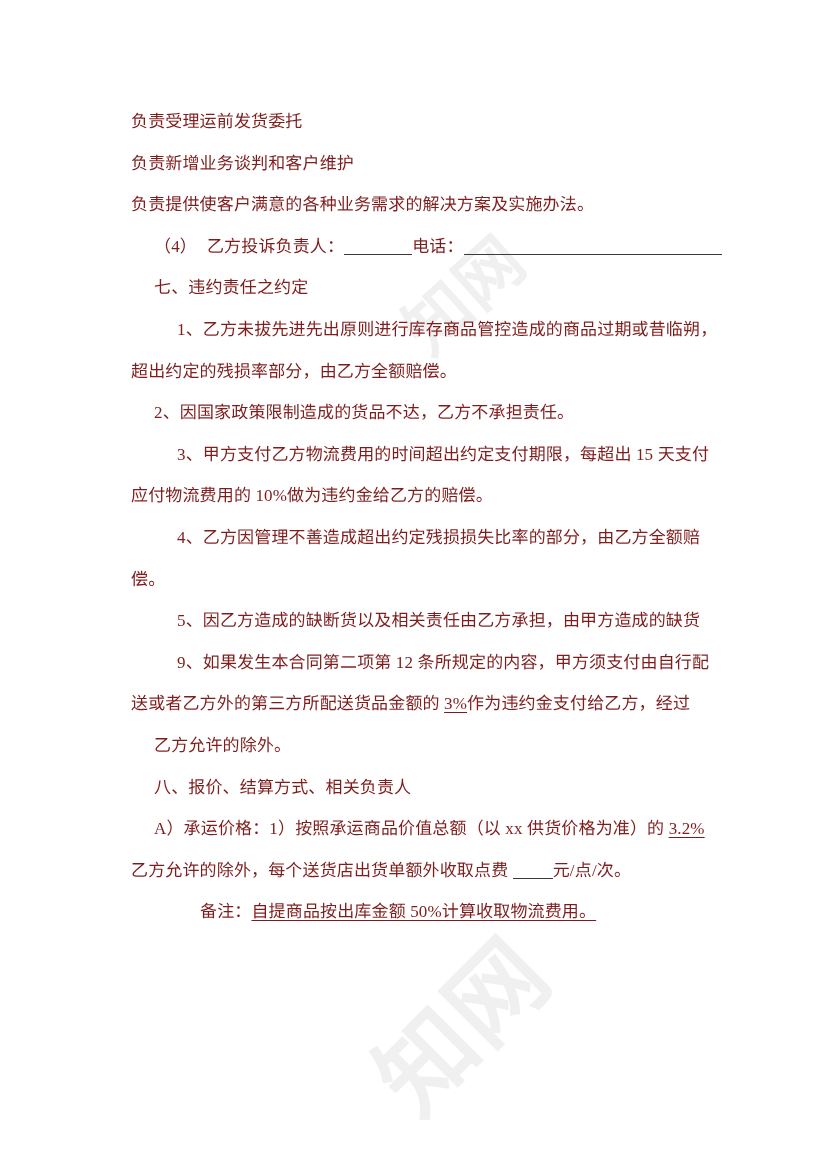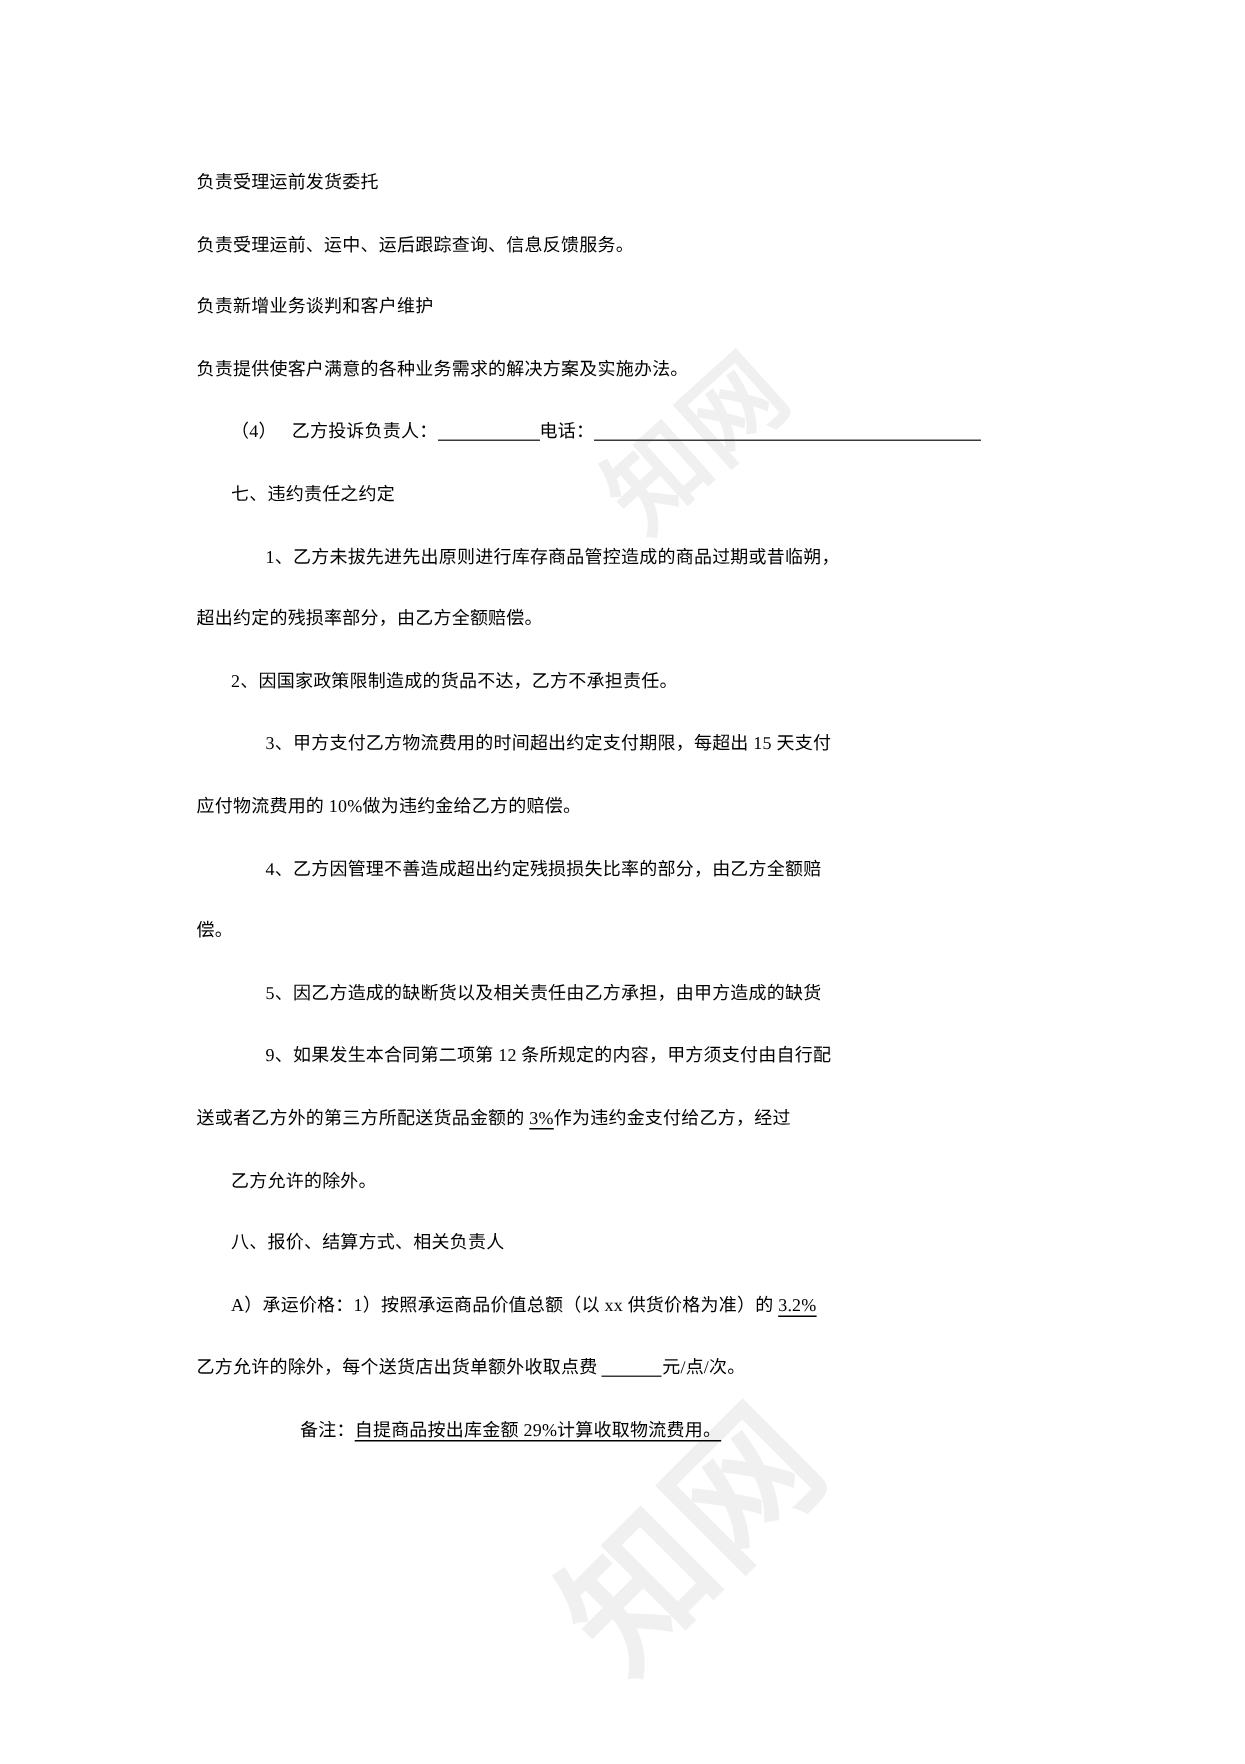--- a/index.html
+++ b/index.html
@@ -58,26 +58,26 @@
     z-index: 1;
   }
   .doc-body {
     position: absolute;
     left: 131px;
     top: 101px;
     width: 570px;
   }
 
   .line {
-    font-size: 12px;
+    font-size: 17px;
     line-height: 41.6px;
     height: 41.6px;
     white-space: nowrap;
     letter-spacing: 0.15px;
-    color: #000000;
+    color: #7f1d1d;
   }
 
   
   .ind-0  { padding-left: 0px; }
   .ind-1  { padding-left: 23px; }   
   .ind-2  { padding-left: 46px; font-family: Liberation Serif, serif; }   
   .ind-3  { padding-left: 69px; }   
 
   .u {
     text-decoration: underline;
@@ -102,21 +102,20 @@
 <div class="watermark-layer">
   <div class="wm wm-a">知网</div>
   <div class="wm wm-b">知网</div>
 </div>
 
 <div class="page">
   <div class="doc-body">
 
     <div class="line ind-0">负责受理运前发货委托</div>
 
-    <div class="line ind-0">负责受理运前、运中、运后跟踪查询、信息反馈服务。</div>
 
     <div class="line ind-0">负责新增业务谈判和客户维护</div>
 
     <div class="line ind-0">负责提供使客户满意的各种业务需求的解决方案及实施办法。</div>
 
     <div class="line ind-1"><span>（4）</span><span style="display:inline-block;width:10px"></span><span>乙方投诉负责人：</span><span class="blank blank-name"></span><span>电话：</span><span class="blank blank-phone"></span></div>
 
     <div class="line ind-1">七、违约责任之约定</div>
 
     <div class="line ind-2">1、乙方未拔先进先出原则进行库存商品管控造成的商品过期或昔临朔，</div>
@@ -141,16 +140,16 @@
     <div class="line ind-0"><span>送或者乙方外的第三方所配送货品金额的 </span><span class="u">3%</span><span>作为违约金支付给乙方，经过</span></div>
 
     <div class="line ind-1">乙方允许的除外。</div>
 
     <div class="line ind-1">八、报价、结算方式、相关负责人</div>
 
     <div class="line ind-1"><span>A）承运价格：1）按照承运商品价值总额（以 xx 供货价格为准）的 </span><span class="u">3.2%</span></div>
 
     <div class="line ind-0"><span>乙方允许的除外，每个送货店出货单额外收取点费 </span><span class="blank blank-pt"></span><span>元/点/次。</span></div>
 
-    <div class="line ind-3"><span>备注：</span><span class="u">自提商品按出库金额 29%计算收取物流费用。</span></div>
+    <div class="line ind-3"><span>备注：</span><span class="u">自提商品按出库金额 50%计算收取物流费用。</span></div>
 
   </div>
 </div>
 
 </body></html>

